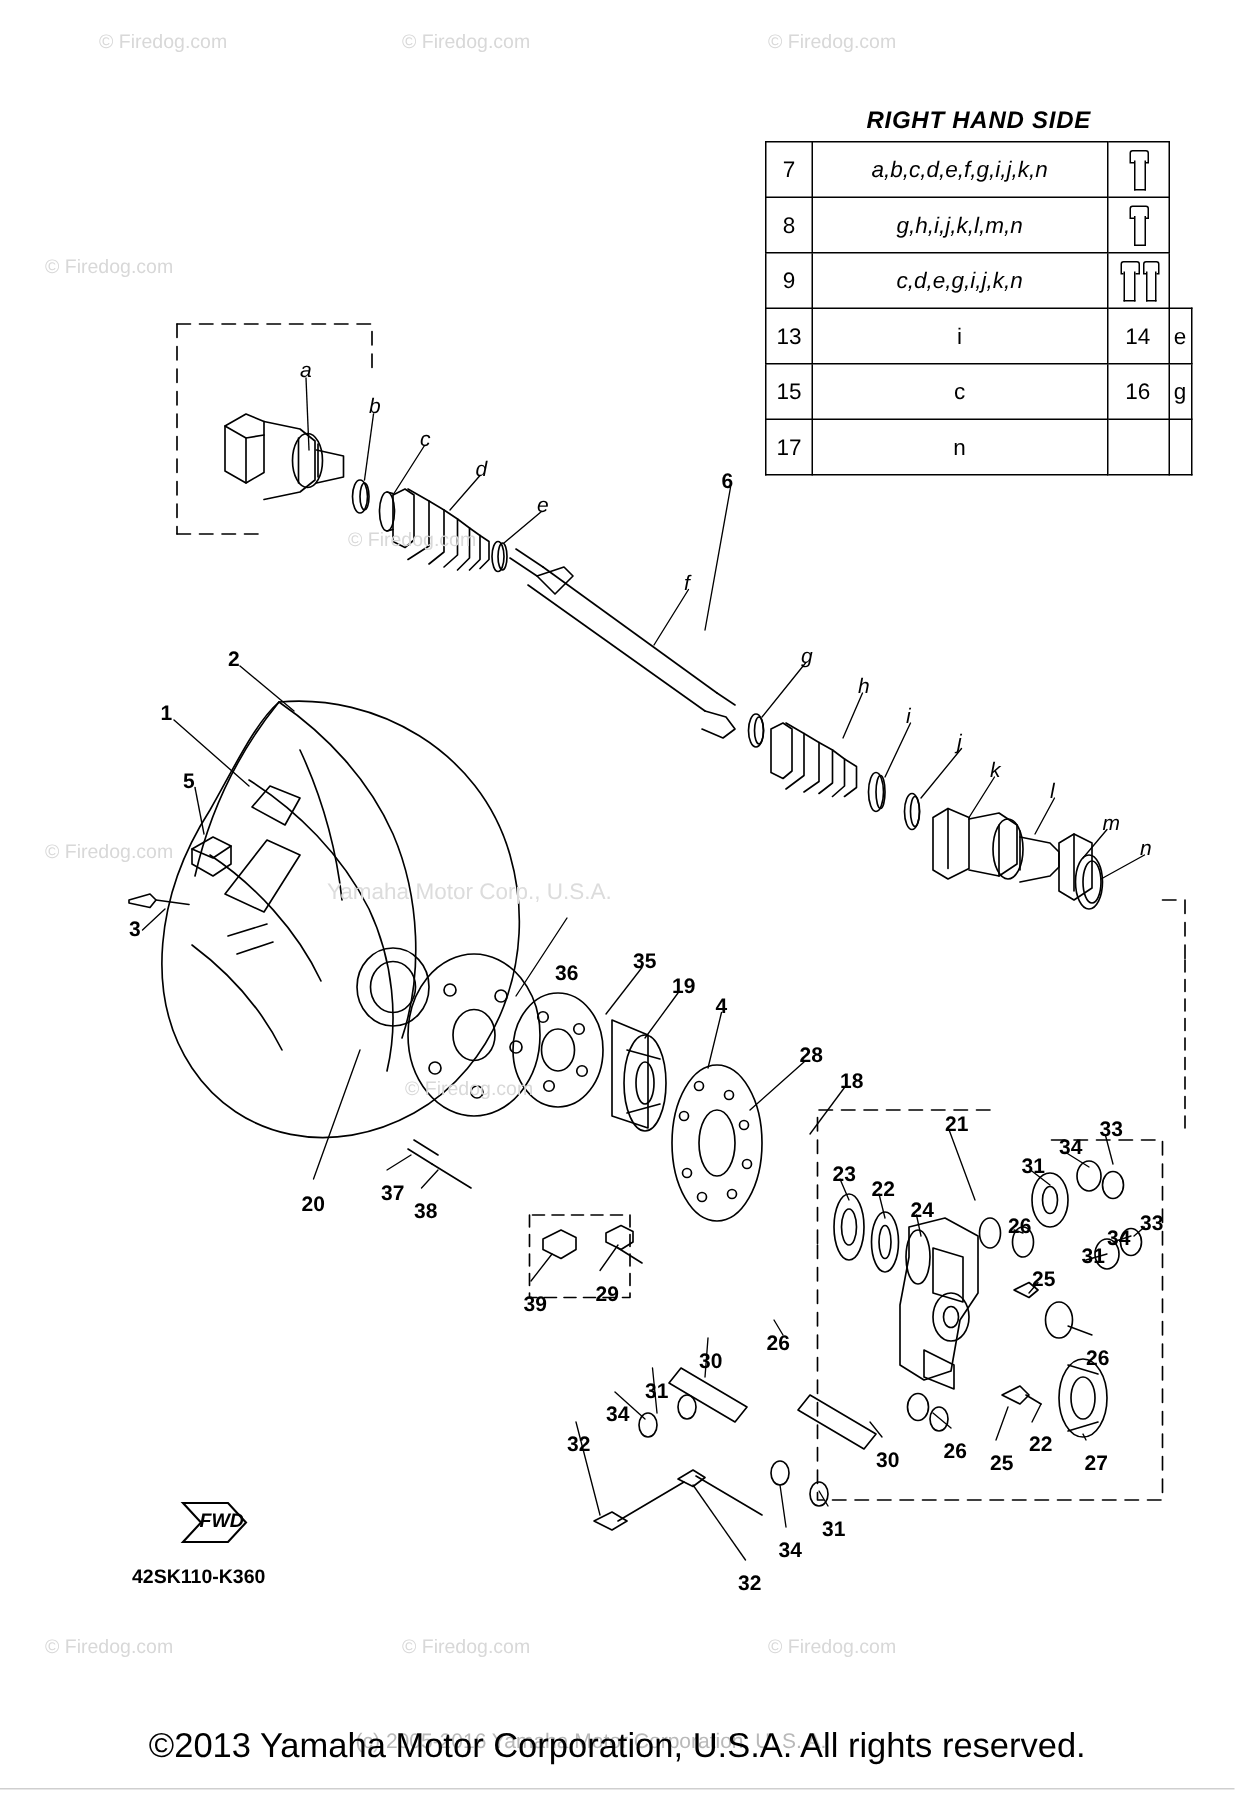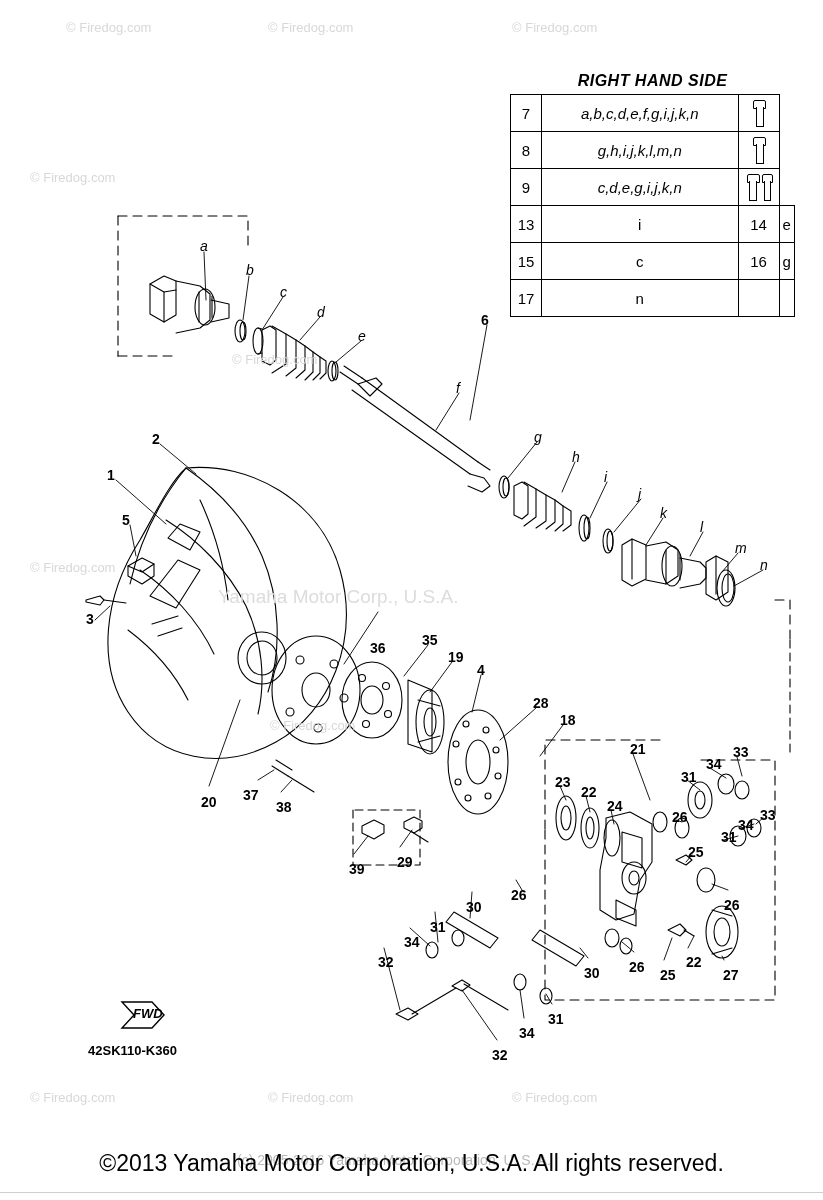--- a/index.html
+++ b/index.html
@@ -1,21 +1,21 @@
 <!DOCTYPE html>
 <html><head>
 <meta charset="utf-8">
 <style>
   html,body{margin:0;padding:0;background:#ffffff;}
   body{width:823px;height:1200px;position:relative;overflow:hidden;
        font-family:"Liberation Sans",sans-serif;color:#000;}
 
   
   .wm{position:absolute;color:#d8d8d8;font-size:13px;white-space:nowrap;pointer-events:none;}
-  .wm.big{font-size:19px;color:#dcdcdc;}
+  .wm.big{font-size:15px;color:#dcdcdc;}
   .wm.tiny{font-size:8px;color:#c9c9c9;}
 
   
   #rhs-block{position:absolute;left:510px;top:72px;width:285px;}
   #rhs-title{font-style:italic;font-weight:bold;font-size:16px;text-align:center;
              letter-spacing:.5px;margin-bottom:4px;}
   table.rhs{border-collapse:collapse;width:285px;}
   table.rhs td{border:1px solid #000;font-size:15px;text-align:center;vertical-align:middle;
                padding:0;height:36px;}
   td.num{width:30px;font-size:15px;}
@@ -433,21 +433,21 @@
     <div class="lab b" style="left: 706px; top: 757px;">34</div>
     <div class="lab b" style="left: 555px; top: 775px;">23</div>
     <div class="lab b" style="left: 581px; top: 785px;">22</div>
     <div class="lab b" style="left: 607px; top: 799px;">24</div>
     <div class="lab b" style="left: 672px; top: 810px;">26</div>
     <div class="lab b" style="left: 738px; top: 818px;">34</div>
     <div class="lab b" style="left: 760px; top: 808px;">33</div>
     <div class="lab b" style="left: 721px; top: 830px;">31</div>
     <div class="lab b" style="left: 688px; top: 845px;">25</div>
     <div class="lab b" style="left: 201px; top: 795px;">20</div>
-    <div class="lab b" style="left: 243px; top: 788px;">37</div>
+    <div class="lab b" style="left: 254px; top: 788px;">37</div>
     <div class="lab b" style="left: 276px; top: 800px;">38</div>
     <div class="lab b" style="left: 349px; top: 862px;">39</div>
     <div class="lab b" style="left: 397px; top: 855px;">29</div>
     <div class="lab b" style="left: 511px; top: 888px;">26</div>
     <div class="lab b" style="left: 466px; top: 900px;">30</div>
     <div class="lab b" style="left: 724px; top: 898px;">26</div>
     <div class="lab b" style="left: 430px; top: 920px;">31</div>
     <div class="lab b" style="left: 404px; top: 935px;">34</div>
     <div class="lab b" style="left: 629px; top: 960px;">26</div>
     <div class="lab b" style="left: 686px; top: 955px;">22</div>

